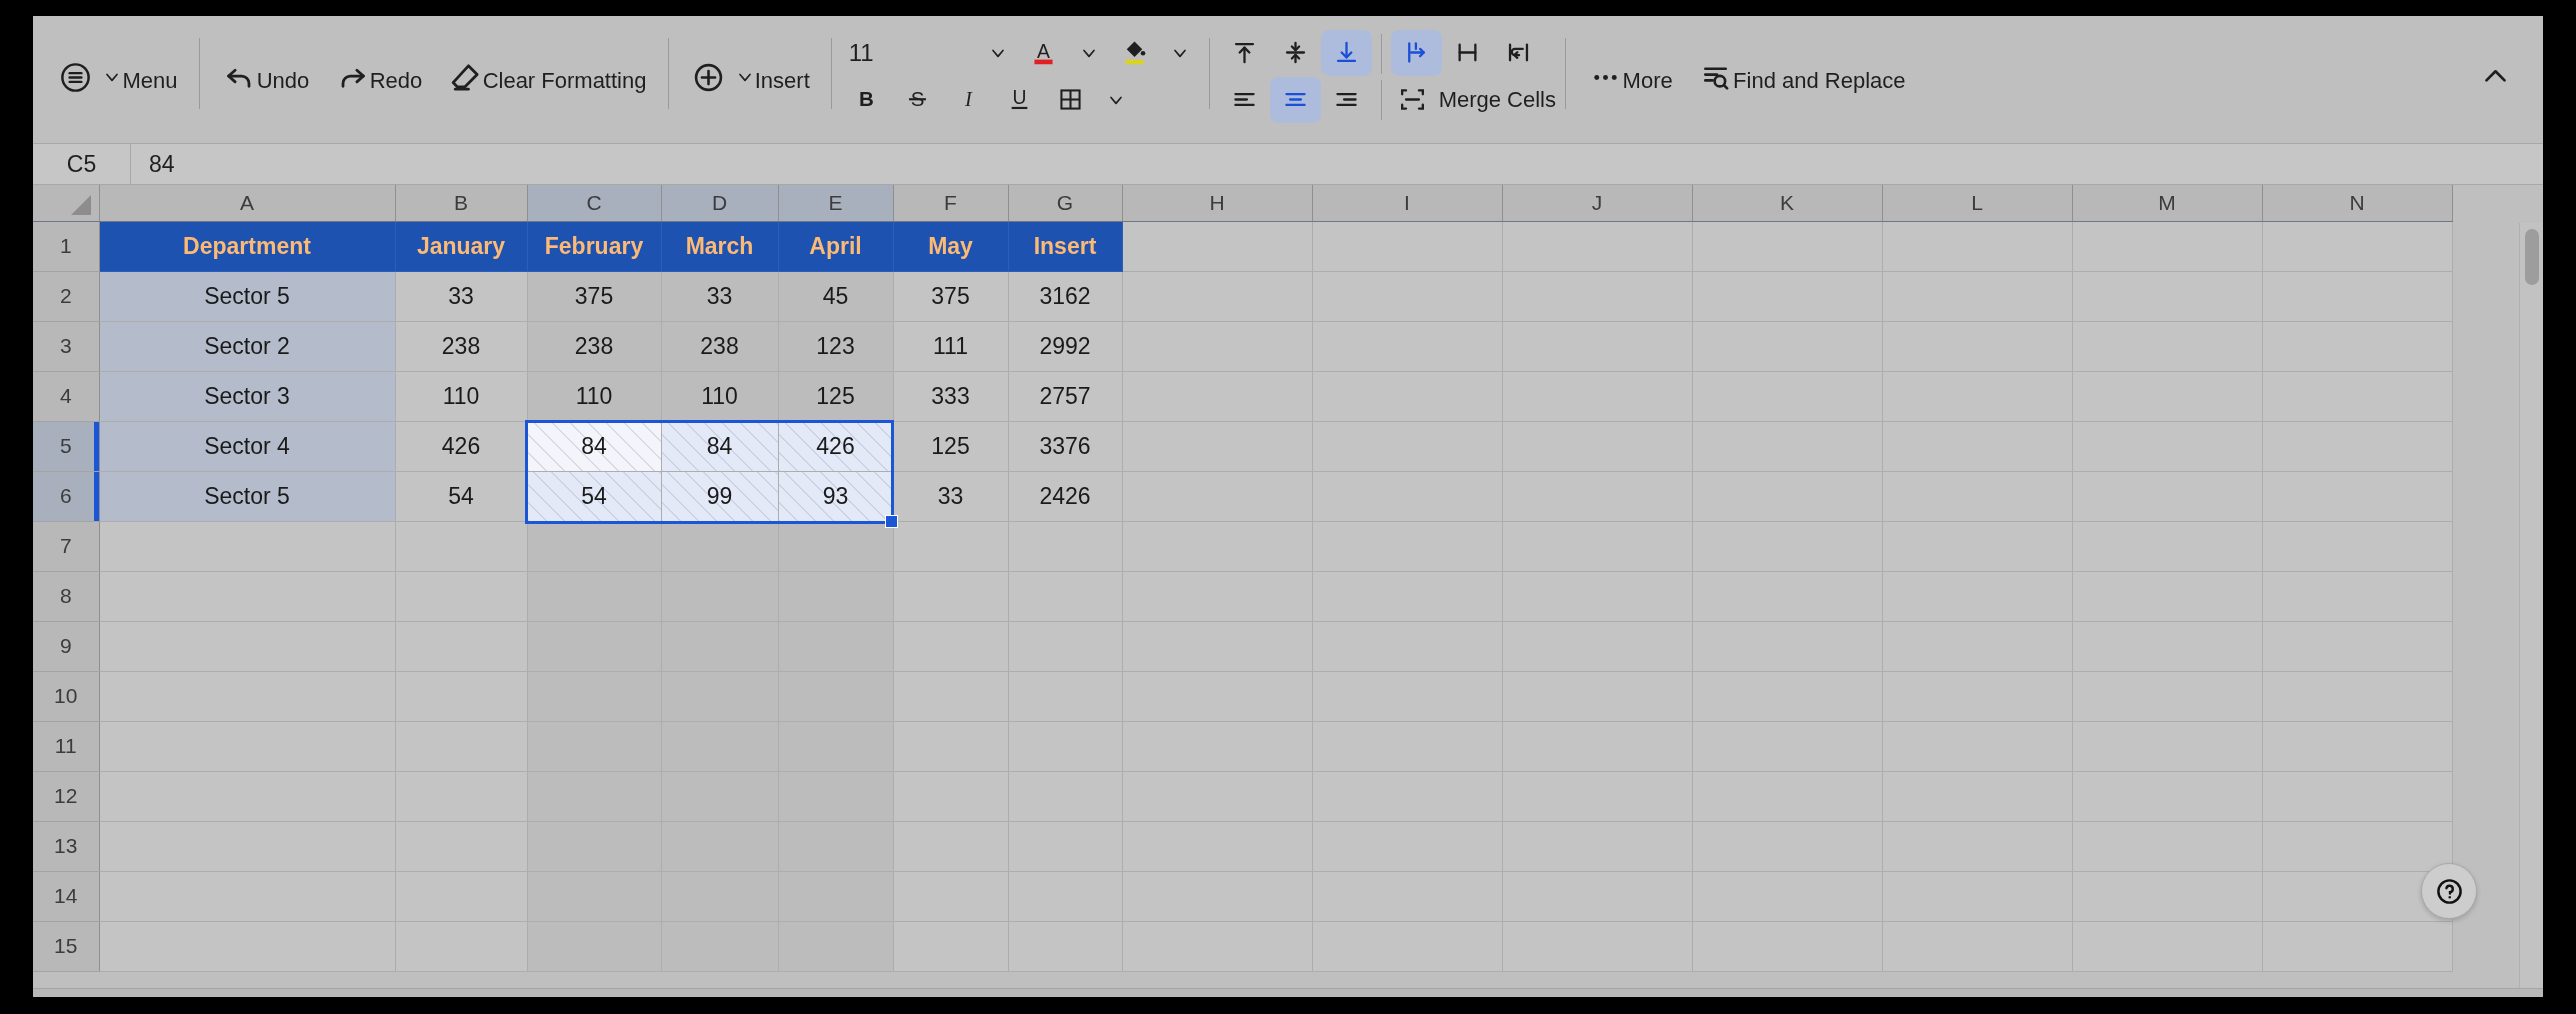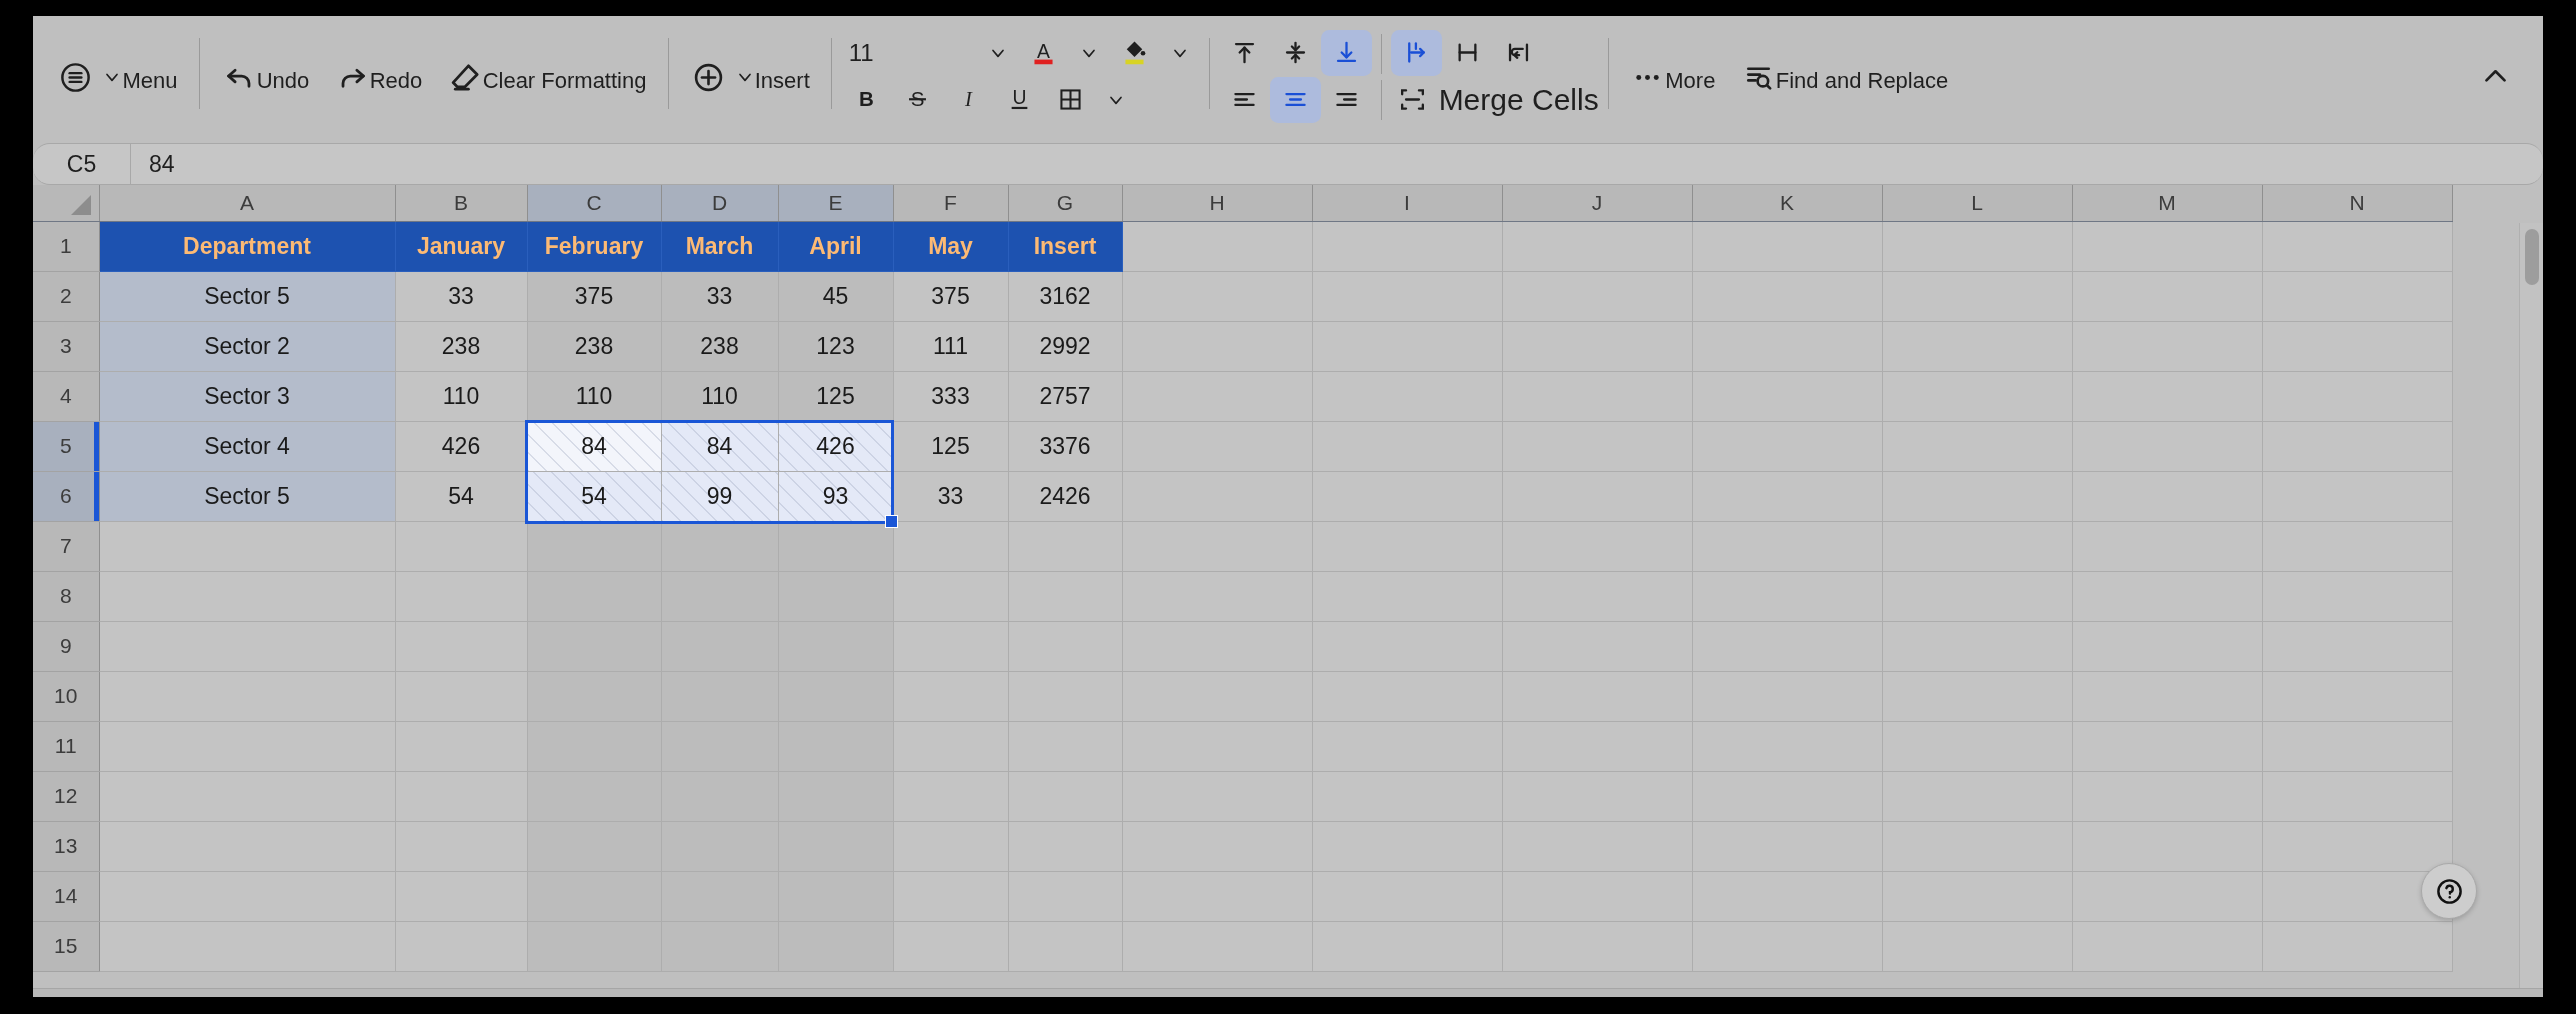--- a/index.html
+++ b/index.html
@@ -63,21 +63,21 @@
   .collapse {
     position: absolute; right: 24px; top: 40px;
     width: 47px; height: 40px; display:flex; align-items:center; justify-content:center;
     cursor: default;
   }
 
   
   .fbar {
     height: 42px; background: #c6c6c6;
     display: flex; align-items: flex-end;
-    border-top: 0.9px solid #a8a8a8; border-bottom: 0.9px solid #a8a8a8; border-radius: 17px;
+    border-top: 0.9px solid #a8a8a8; border-bottom: 0.9px solid #a8a8a8;
   }
   .namebox {
     width: 98px; height: 100%; display:flex; align-items:center;
     justify-content:center; font-size: 23px; color:#1f1f1f;
     border-right: 0.9px solid #a8a8a8;
   }
   .finput {
     flex: 1; height: 100%; display:flex; align-items:center;
     padding-left: 18px; font-size: 23px; color:#1f1f1f;
   }
@@ -396,21 +396,21 @@
         <div style="display:flex;align-items:center;padding-left:5.5px;cursor:default;">
           <span>
             <svg width="31" height="31" viewBox="0 0 24 24" fill="none" stroke="#1f1f1f" stroke-width="1.8" stroke-linecap="round">
               <path d="M4 8 V5 h3"></path>
                 <path d="M4 16 v3 h3"></path>
               <path d="M20 8 V5 h-3"></path>
                 <path d="M20 16 v3 h-3"></path>
               <line x1="7" y1="12" x2="17" y2="12"></line>
             </svg>
           </span>
-          <span style="font-size:30px;color:#1f1f1f;margin-left:11px;white-space:nowrap;">Merge Cells</span>
+          <span style="font-size:22px;color:#1f1f1f;margin-left:11px;white-space:nowrap;">Merge Cells</span>
         </div>
       </div>
     </div>
 
     <div class="tsep"></div>
 
     <div class="tgroup">
       <div class="titem">
         <div class="ico">
           <svg width="35" height="35" viewBox="0 0 24 24" fill="#1f1f1f">

